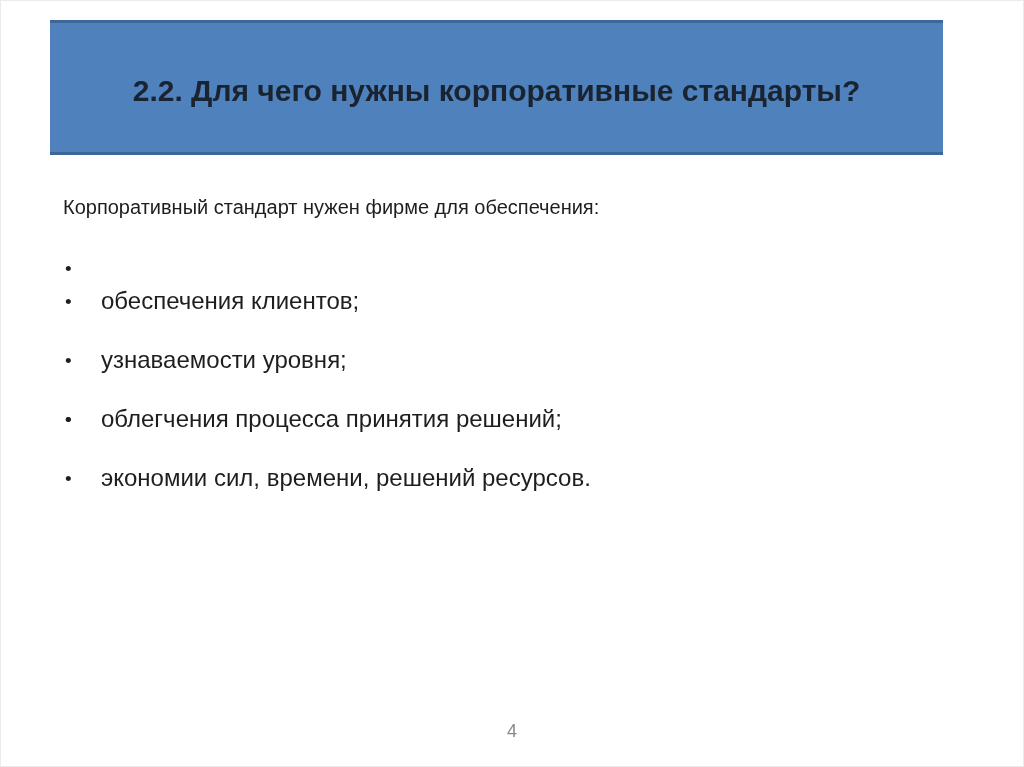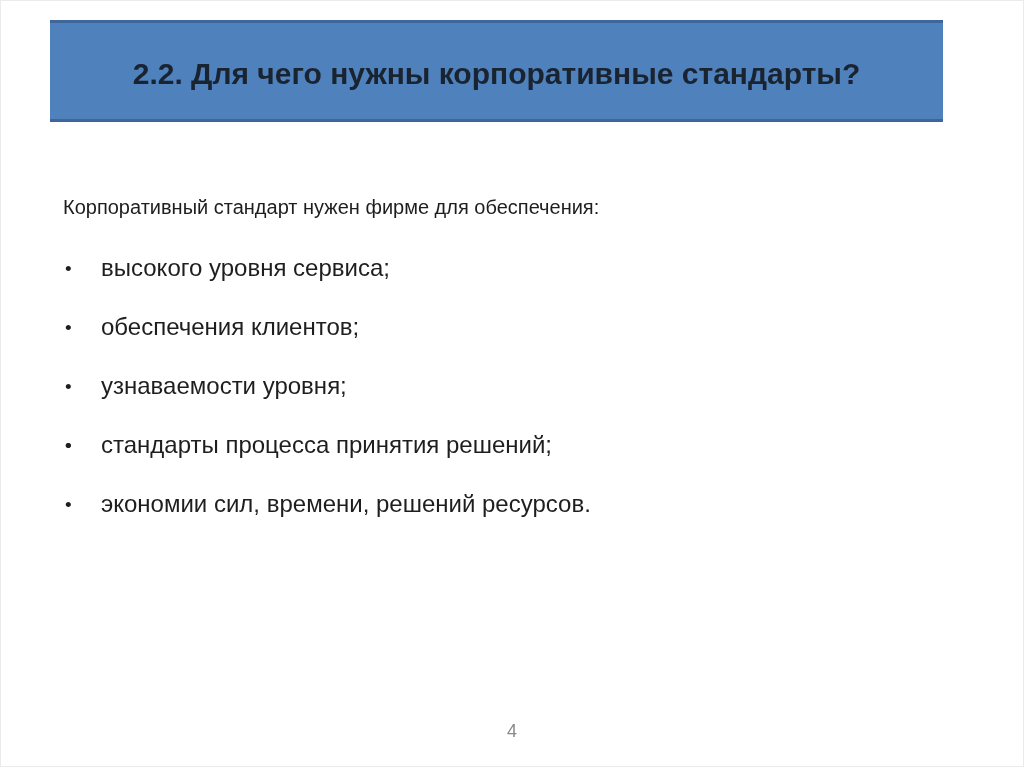--- a/index.html
+++ b/index.html
@@ -14,21 +14,21 @@
     height: 765px;
     background: #ffffff;
     border: 1px solid #ebebeb;
     overflow: hidden;
   }
   .title-box {
     position: absolute;
     left: 49px;
     top: 19px;
     width: 893px;
-    height: 102px;
+    height: 135px;
     background: #4f81bd;
     border-top: 3px solid #3f669a;
     border-bottom: 3px solid #3f669a;
     box-sizing: border-box;
     display: flex;
     align-items: center;
     justify-content: center;
   }
   .title {
     font-size: 30px;
@@ -89,36 +89,35 @@
 
   <div class="title-box">
     <div class="title">2.2. Для чего нужны корпоративные стандарты?</div>
   </div>
 
   <div class="intro">Корпоративный стандарт нужен фирме для обеспечения:</div>
 
   <ul class="bullets">
     <li>
       <span class="dot">•</span>
-      <span>высокого уровня сервиса;</span>
     </li>
     <li>
       <span class="dot">•</span>
       <span>обеспечения клиентов;</span>
     </li>
     <li>
       <span class="dot">•</span>
       <span>узнаваемости уровня;</span>
     </li>
     <li>
       <span class="dot">•</span>
     </li>
     <li>
       <span class="dot">•</span>
-      <span>стандарты процесса принятия решений;</span>
+      <span>облегчения процесса принятия решений;</span>
     </li>
     <li>
       <span class="dot">•</span>
       <span>экономии сил, времени, решений ресурсов.</span>
     </li>
   </ul>
 
   <div class="pagenum">4</div>
 
 </div>

